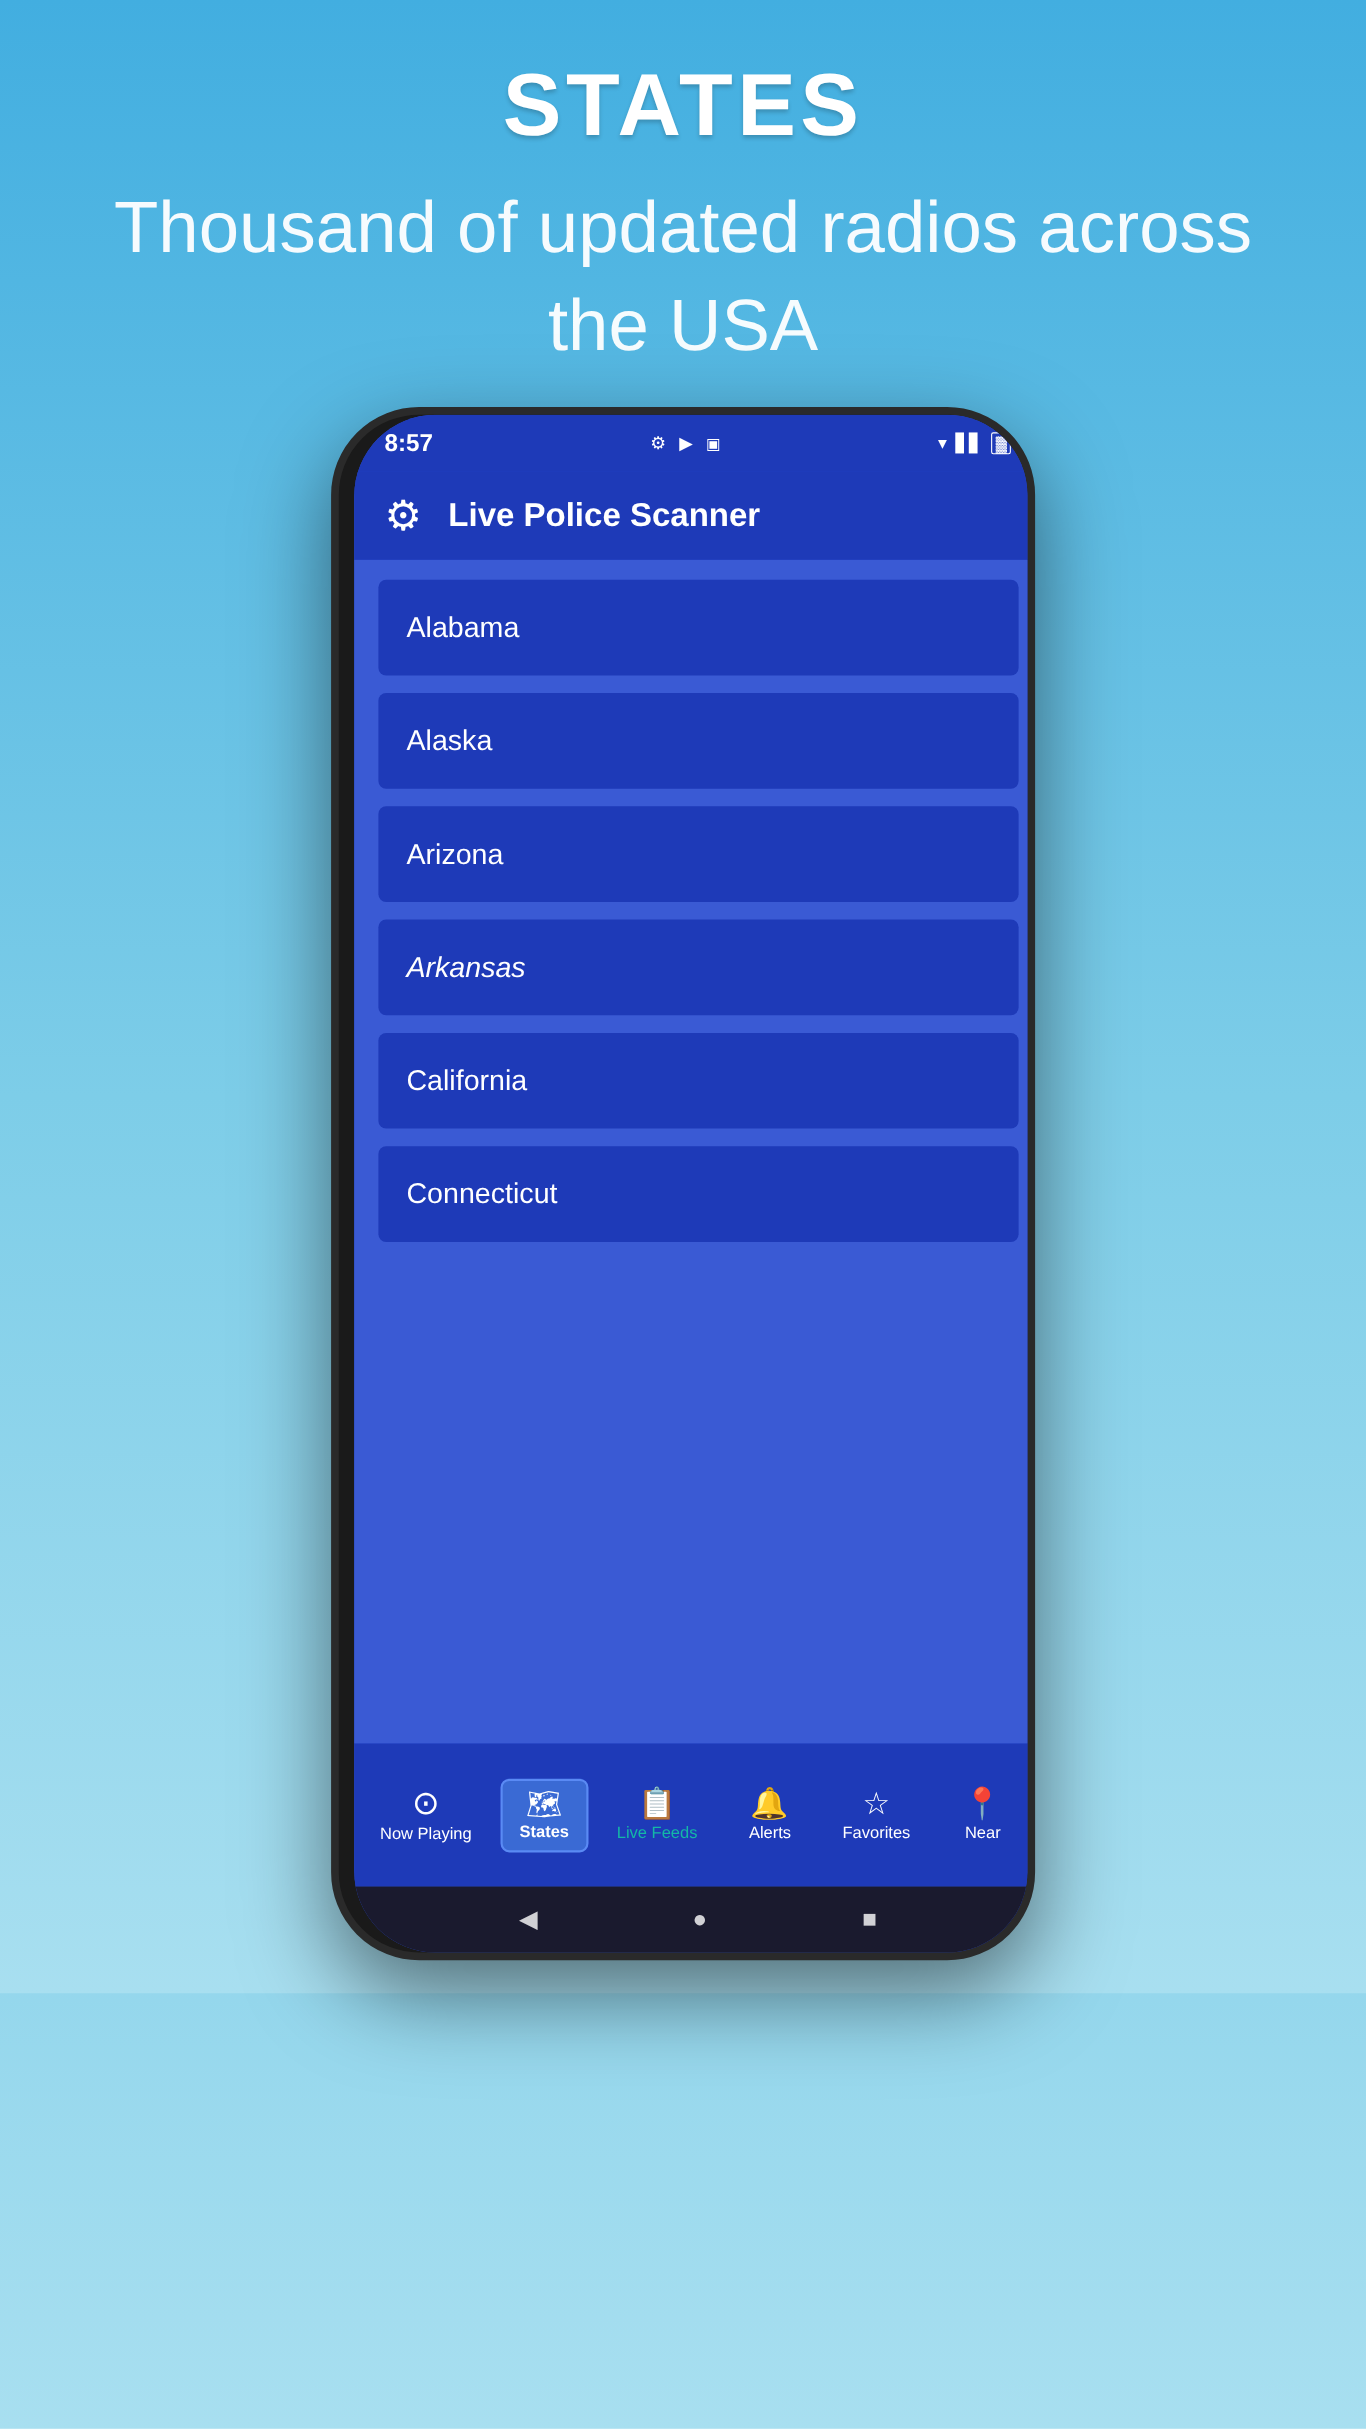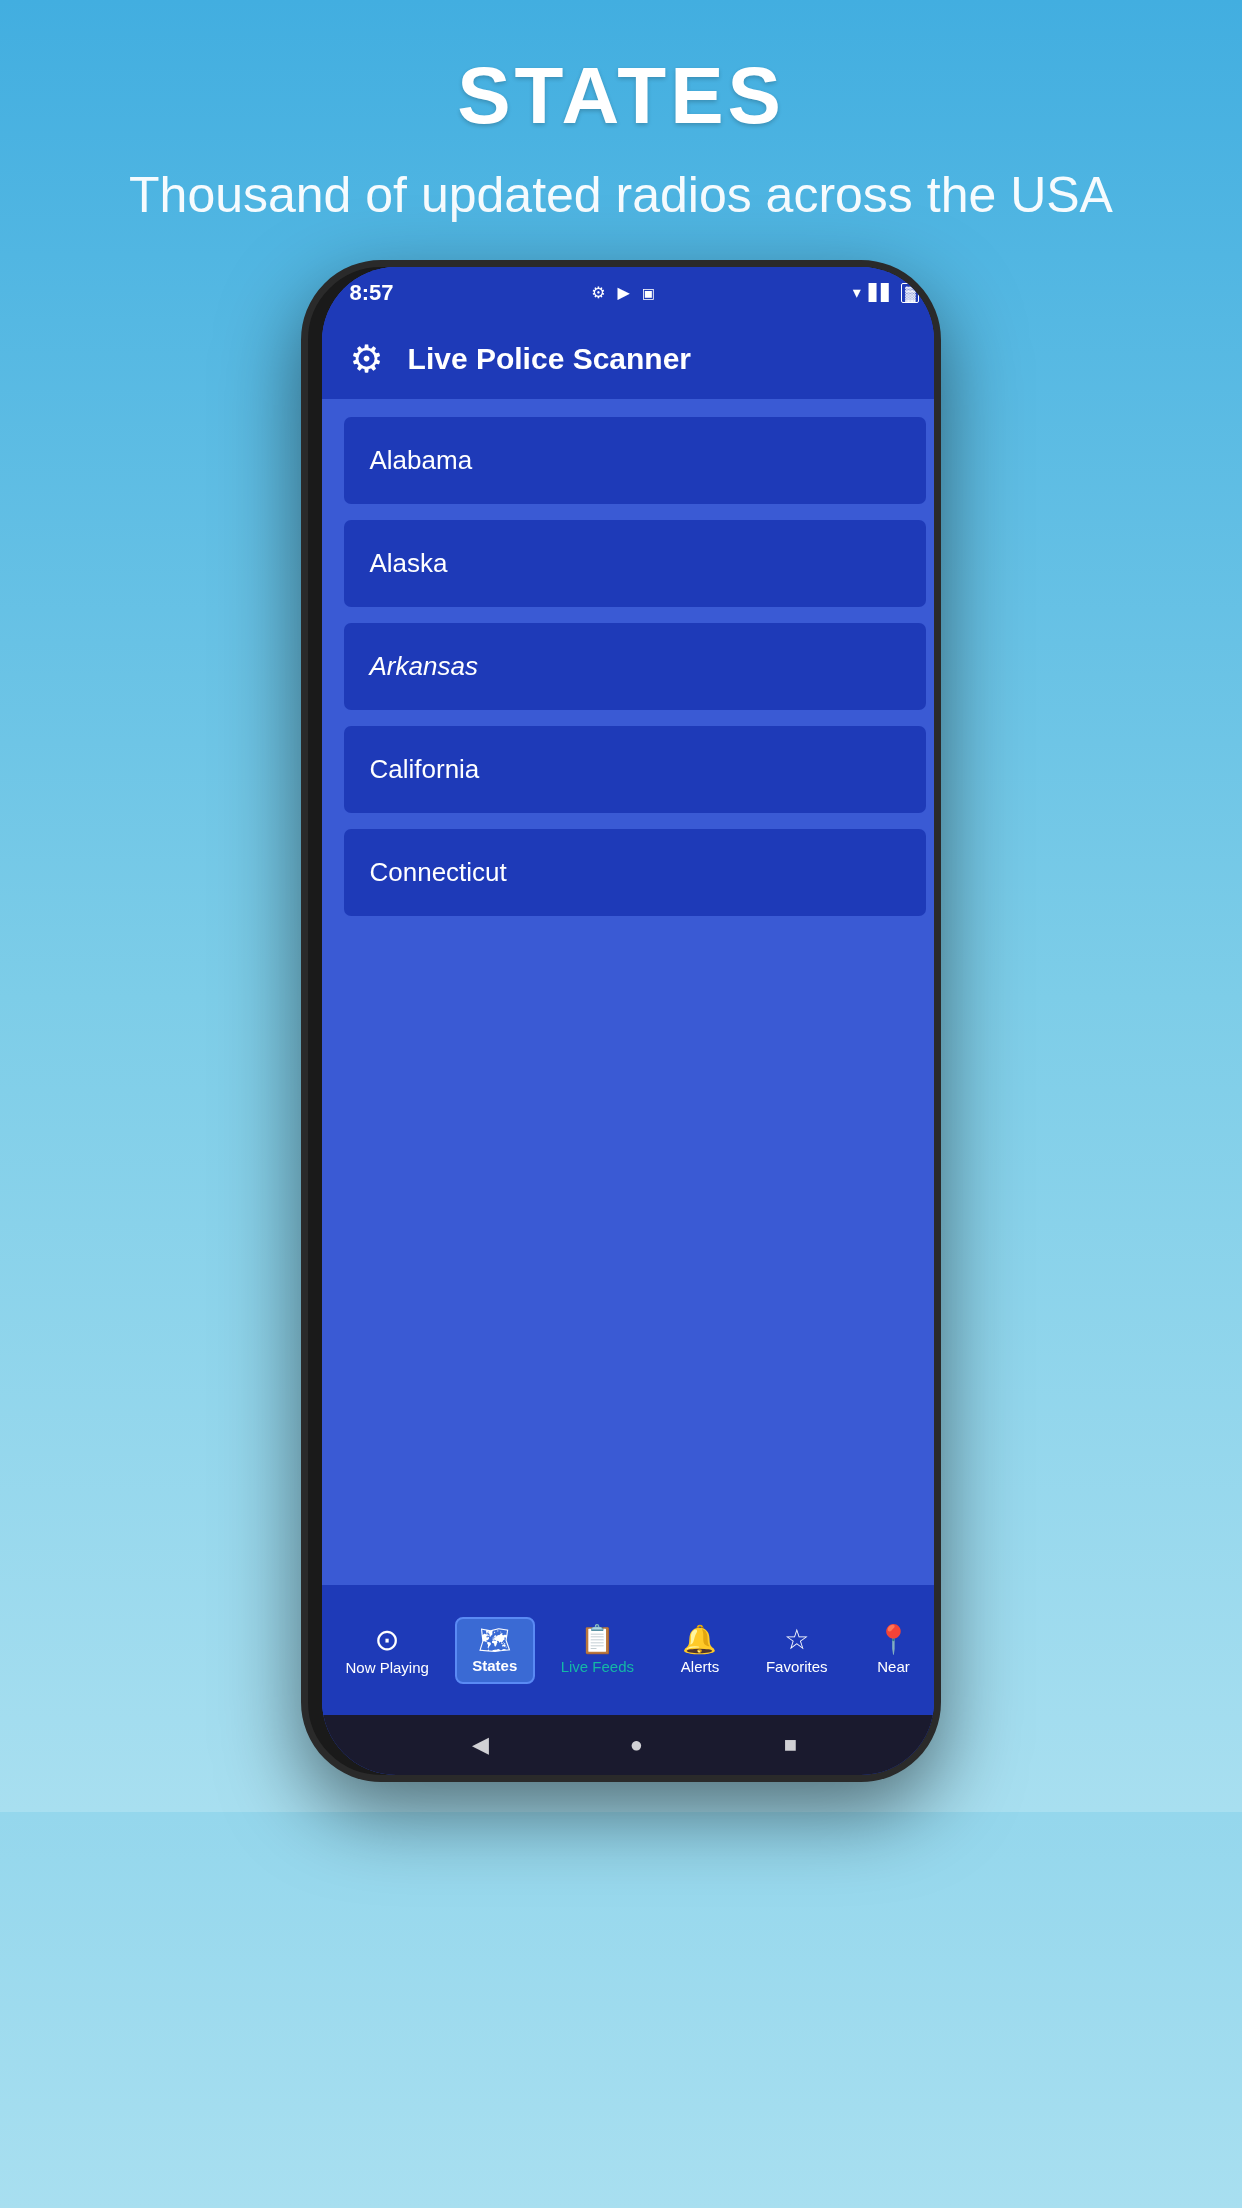--- a/index.html
+++ b/index.html
@@ -15,21 +15,21 @@
       overflow: hidden;
     }
   </style>
 </head>
 <body>
 
 <div style="width:1242px;height:1812px;position:relative;background:linear-gradient(180deg,#42aee0 0%,#7dcde8 55%,#a8dff0 100%);display:flex;flex-direction:column;align-items:center;">
 
   <div style="text-align:center;padding:50px 80px 30px;color:white;">
     <h1 style="font-size:80px;font-weight:900;letter-spacing:4px;margin-bottom:20px;text-shadow:0 2px 4px rgba(0,0,0,0.2);">STATES</h1>
-    <p style="font-size:50px;font-weight:300;line-height:1.35;color:rgba(255,255,255,0.95);">Thousand of updated radios across the USA</p>
+    <p style="font-size:66px;font-weight:300;line-height:1.35;color:rgba(255,255,255,0.95);">Thousand of updated radios across the USA</p>
   </div>
 
   <div style="position:relative;width:640px;flex:1;background:#1a1a1a;border-radius:80px;box-shadow:0 30px 80px rgba(0,0,0,0.5);display:flex;flex-direction:column;align-items:center;border:7px solid #2a2a2a;overflow:hidden;margin-bottom:30px;">
 
     <div style="position:absolute;left:-14px;top:200px;width:10px;height:70px;background:#2a2a2a;border-radius:4px 0 0 4px;"></div>
     <div style="position:absolute;left:-14px;top:290px;width:10px;height:70px;background:#2a2a2a;border-radius:4px 0 0 4px;"></div>
     <div style="position:absolute;right:-14px;top:250px;width:10px;height:100px;background:#2a2a2a;border-radius:0 4px 4px 0;"></div>
 
     <div style="width:100%;height:100%;background:#2d4fd4;display:flex;flex-direction:column;border-radius:74px;overflow:hidden;margin-left:27px;">
 
@@ -55,20 +55,23 @@
       <div style="flex:1;background:#3a5ad4;overflow-y:hidden;padding:18px 22px;display:flex;flex-direction:column;gap:16px;">
 
         <div style="background:#1e3ab8;border-radius:7px;padding:28px 26px;color:white;font-size:26px;cursor:pointer;">
           <span>Alabama</span>
         </div>
 
         <div style="background:#1e3ab8;border-radius:7px;padding:28px 26px;color:white;font-size:26px;cursor:pointer;">
           <span>Alaska</span>
         </div>
 
+        <div style="background:#1e3ab8;border-radius:7px;padding:28px 26px;color:white;font-size:26px;cursor:pointer;">
+          <span>Arizona</span>
+        </div>
 
         <div style="background:#1e3ab8;border-radius:7px;padding:28px 26px;color:white;font-size:26px;cursor:pointer;font-style:italic;">
           <span>Arkansas</span>
         </div>
 
         <div style="background:#1e3ab8;border-radius:7px;padding:28px 26px;color:white;font-size:26px;cursor:pointer;">
           <span>California</span>
         </div>
 
 

